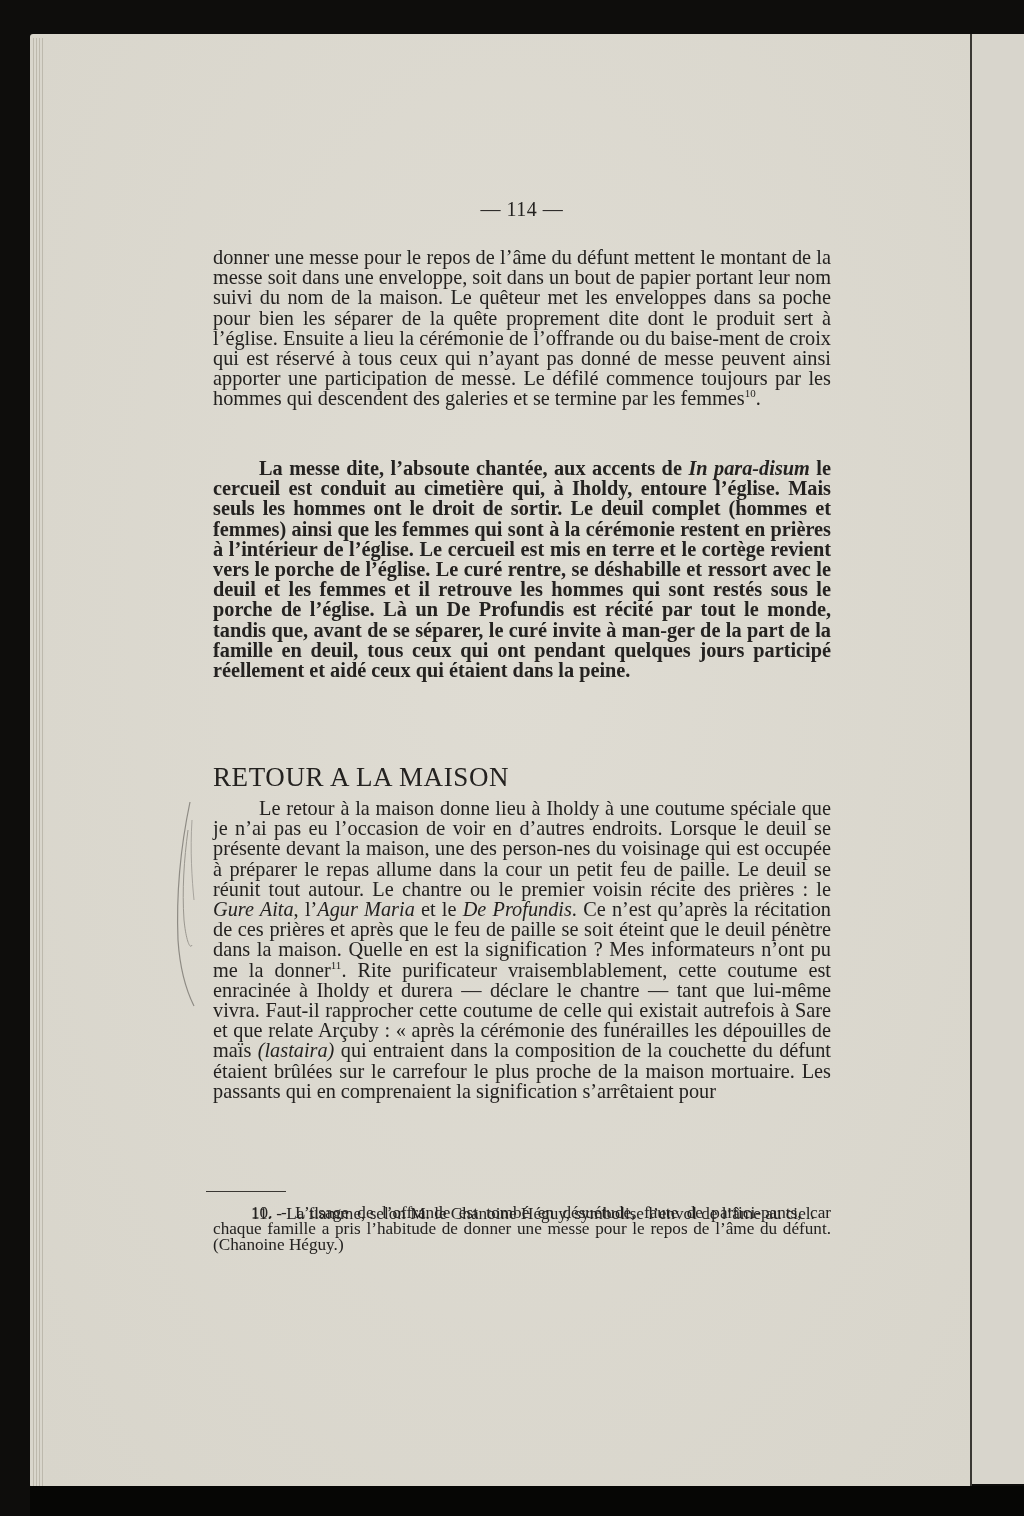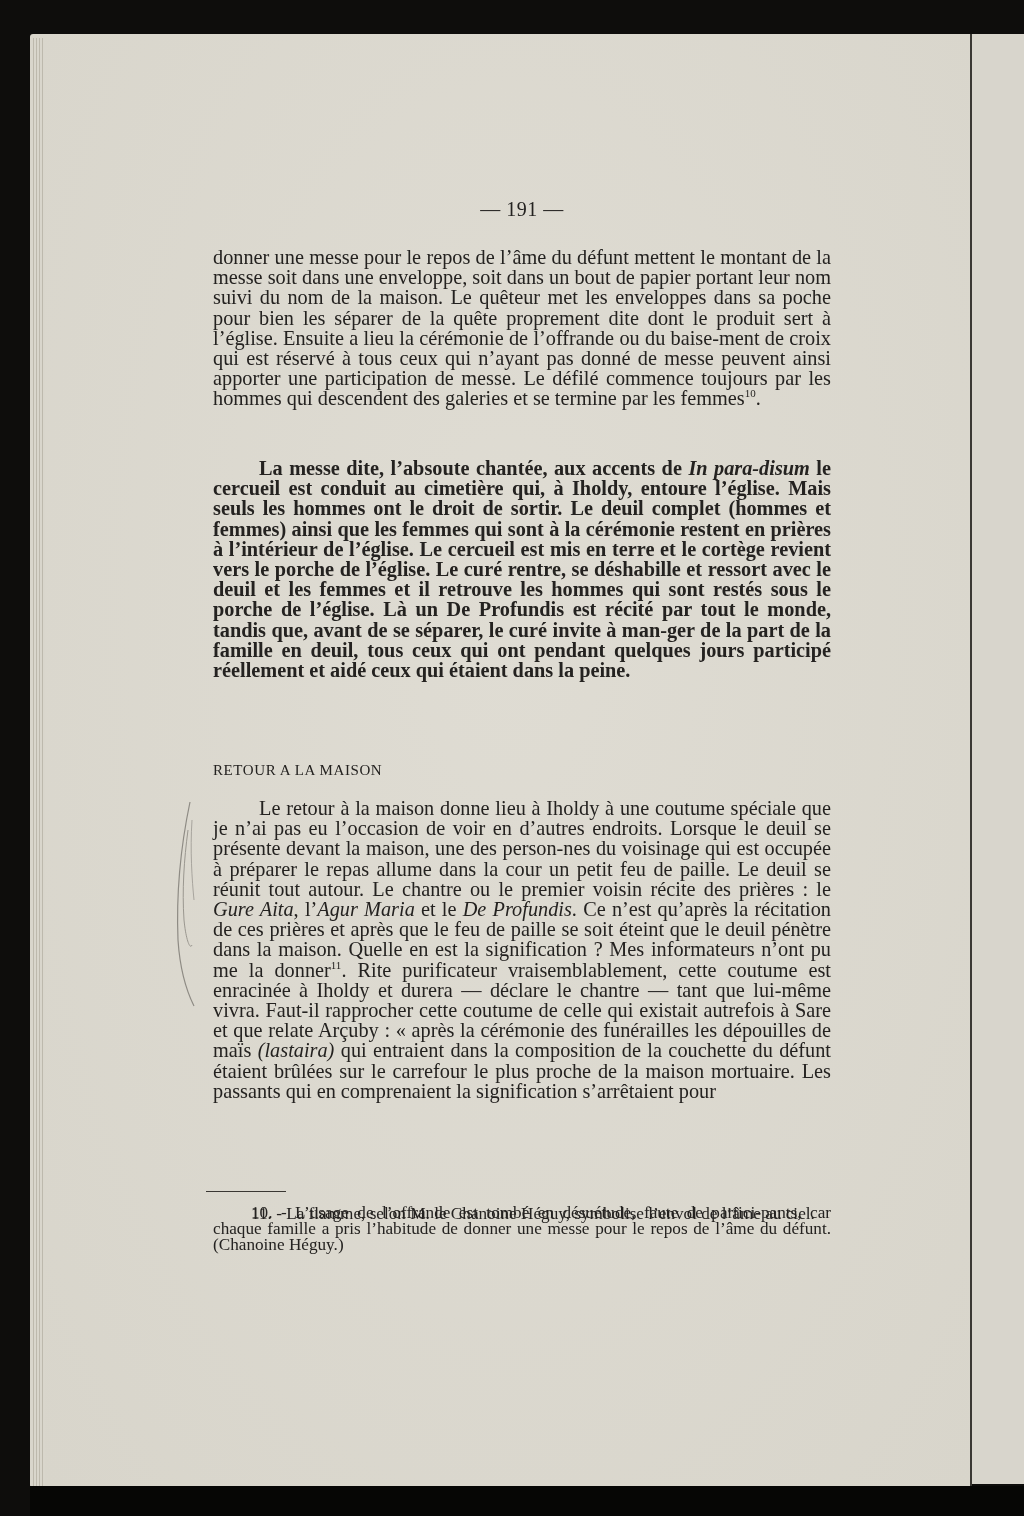--- a/index.html
+++ b/index.html
@@ -47,21 +47,21 @@
       font-size: 20.3px; line-height: 20.2px;
       text-align: justify; text-align-last: left;
       hyphens: manual;
     }
     .para .indent { display: inline-block; width: 46px; }
     .para i { font-style: italic; }
     sup { font-size: 11px; line-height: 0; vertical-align: 8px; }
     .p1 { top: 247px; }
     .p2 { top: 458px; font-weight: bold; }
     .heading {
-      position: absolute; left: 0; top: 762px; font-size: 15px; letter-spacing: 0.6px;
+      position: absolute; left: 0; top: 762px; font-size: 27px; letter-spacing: 0.6px;
     }
     .p3 { top: 798px; font-family: Liberation Serif, serif; }
     .rule {
       position: absolute; left: 206px; top: 1191px; width: 80px; height: 1px; background: #3a3733;
     }
     .fn {
       position: absolute; left: 0; width: 618px;
       font-size: 17.2px; line-height: 16px;
       text-align: justify; text-align-last: left;
     }
@@ -86,21 +86,21 @@
 <div class="next-page"></div>
 <div class="bottom-shadow"></div>
 
 <svg class="pencil" viewBox="0 0 40 210">
   <path d="M22 2 C 14 40, 8 90, 10 140 C 12 170, 18 190, 26 206" fill="none" stroke="#8e8b84" stroke-width="1.2"></path>
   <path d="M20 30 C 16 60, 14 90, 16 120 C 18 140, 22 150, 24 145" fill="none" stroke="#9a978f" stroke-width="1"></path>
   <path d="M24 20 C 22 50, 24 80, 26 100" fill="none" stroke="#a19e97" stroke-width="0.9"></path>
 </svg>
 
 <div class="content">
-  <div class="page-number">— 191 —</div>
+  <div class="page-number">— 114 —</div>
 
   <div class="para p1">
     <span>donner une messe pour le repos de l’âme du défunt mettent le montant de la messe soit dans une enveloppe, soit dans un bout de papier portant leur nom suivi du nom de la maison. Le quêteur met les enveloppes dans sa poche pour bien les séparer de la quête proprement dite dont le produit sert à l’église. Ensuite a lieu la cérémonie de l’offrande ou du baise-ment de croix qui est réservé à tous ceux qui n’ayant pas donné de messe peuvent ainsi apporter une participation de messe. Le défilé commence toujours par les hommes qui descendent des galeries et se termine par les femmes</span><sup>10</sup><span>.</span>
   </div>
 
   <div class="para p2">
     <span class="indent"></span><span>La messe dite, l’absoute chantée, aux accents de </span><i>In para-disum</i><span> le cercueil est conduit au cimetière qui, à Iholdy, entoure l’église. Mais seuls les hommes ont le droit de sortir. Le deuil complet (hommes et femmes) ainsi que les femmes qui sont à la cérémonie restent en prières à l’intérieur de l’église. Le cercueil est mis en terre et le cortège revient vers le porche de l’église. Le curé rentre, se déshabille et ressort avec le deuil et les femmes et il retrouve les hommes qui sont restés sous le porche de l’église. Là un De Profundis est récité par tout le monde, tandis que, avant de se séparer, le curé invite à man-ger de la part de la famille en deuil, tous ceux qui ont pendant quelques jours participé réellement et aidé ceux qui étaient dans la peine.</span>
   </div>
 
   <div class="heading">RETOUR A LA MAISON</div>

